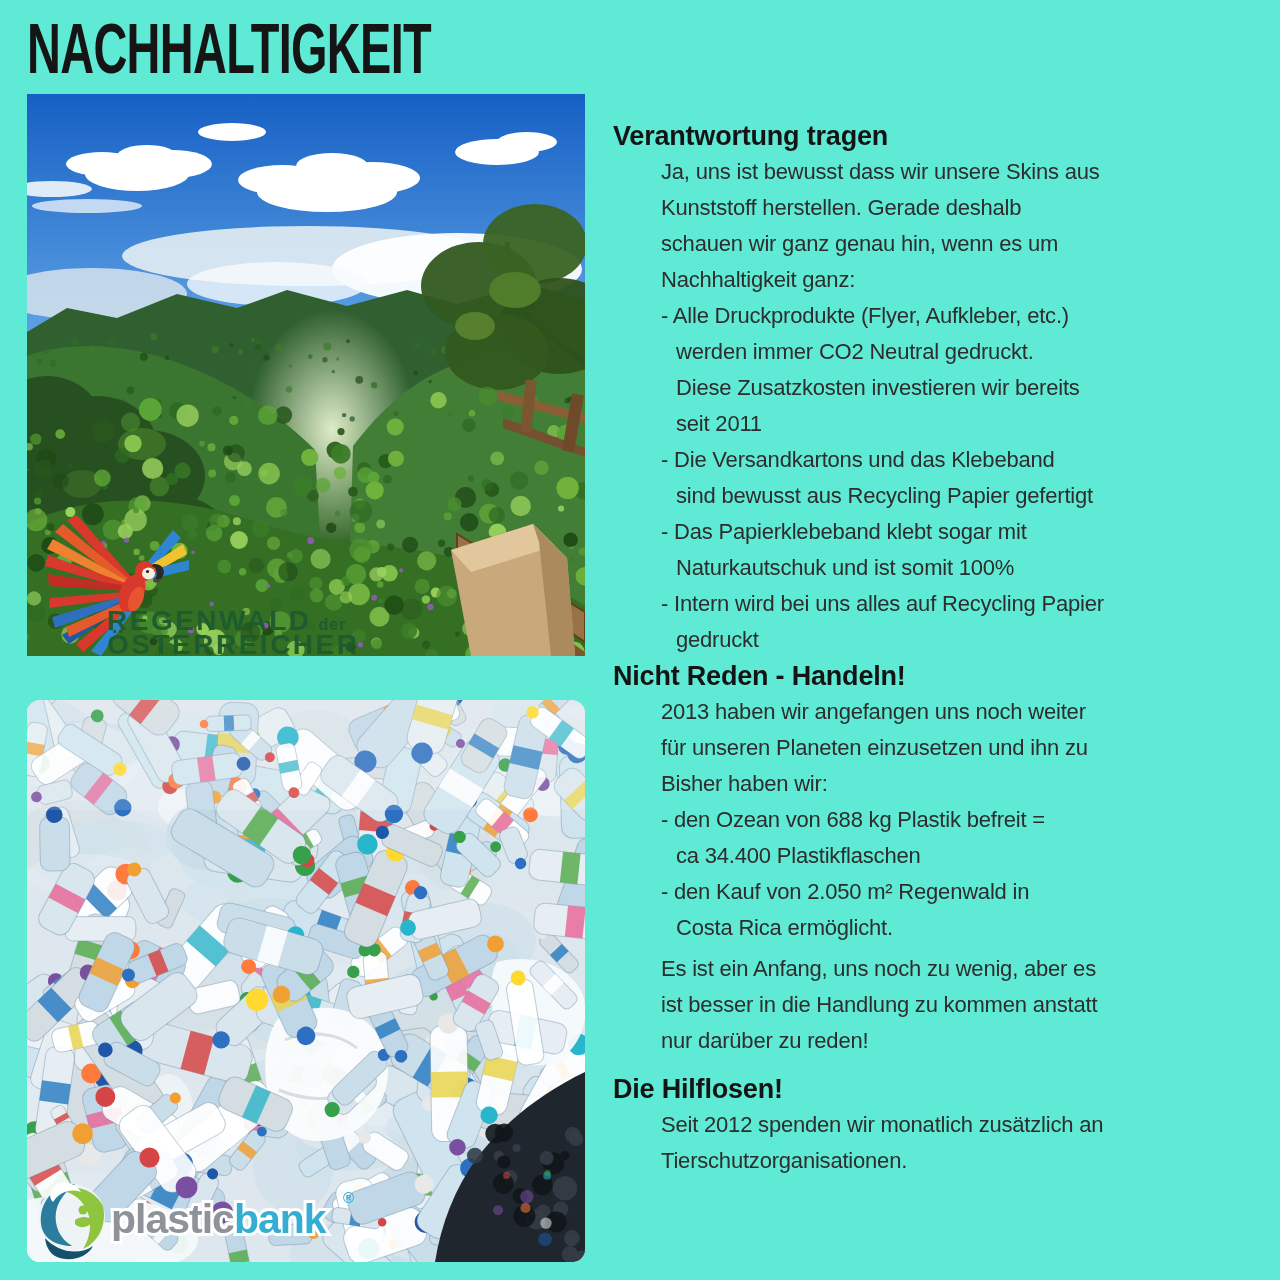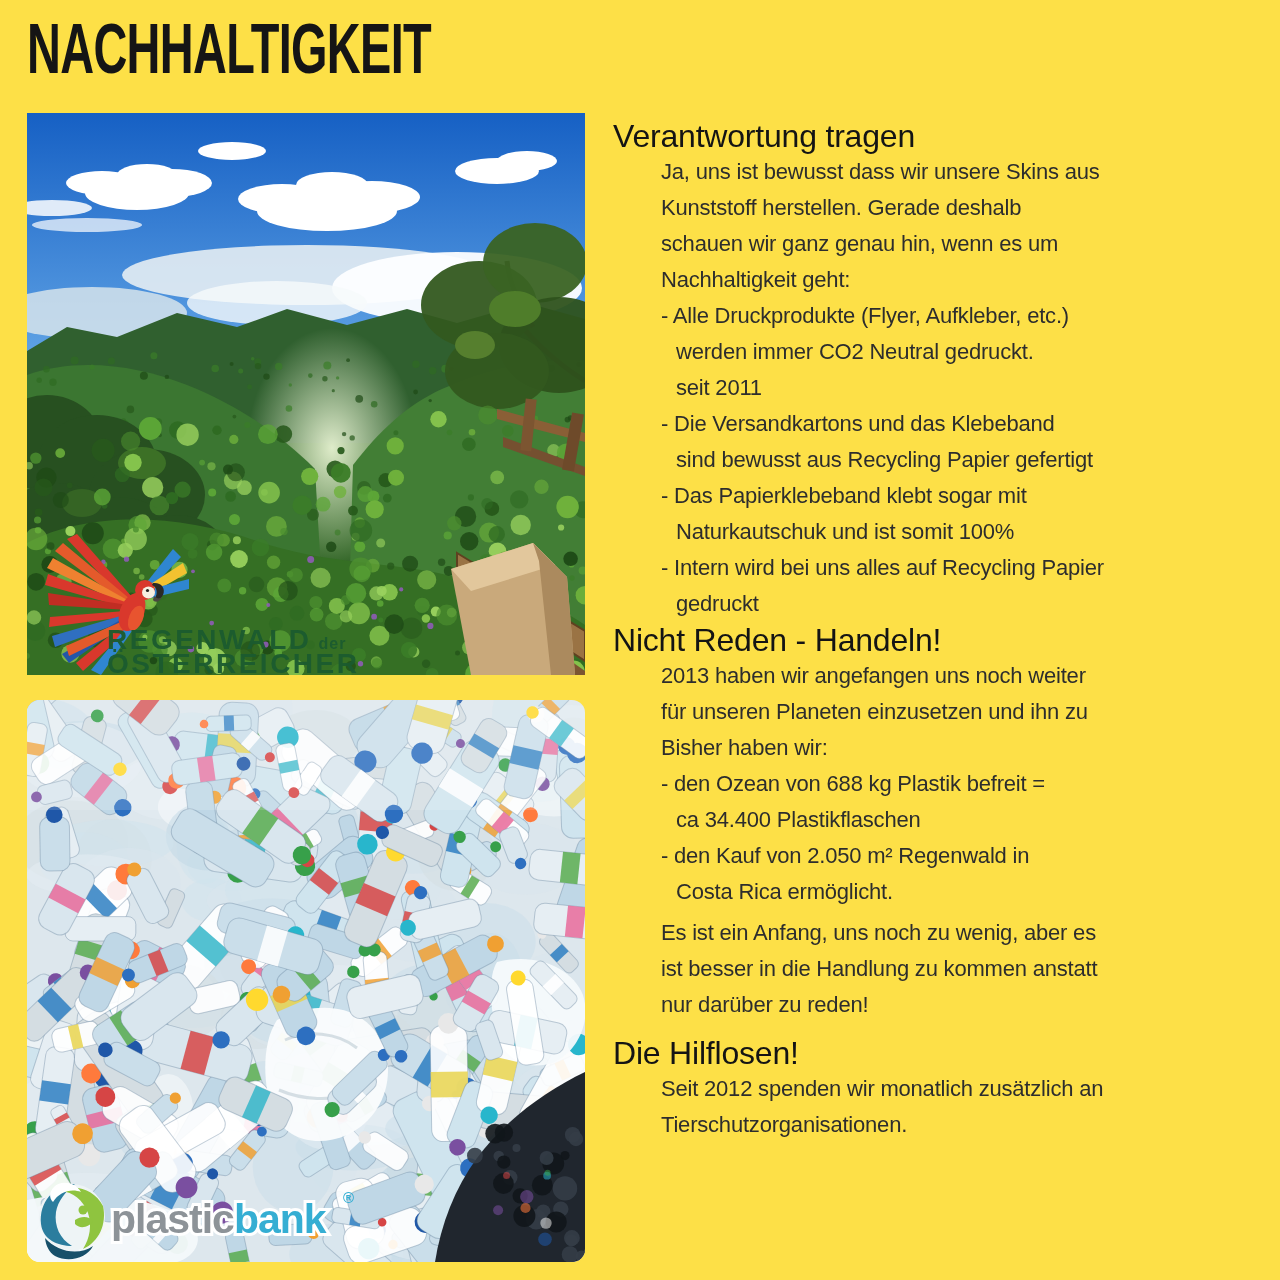--- a/index.html
+++ b/index.html
@@ -1,29 +1,29 @@
 <!DOCTYPE html>
 <html><head>
 <meta charset="utf-8">
 <style>
   html,body{margin:0;padding:0;background:#ffffff;width:1280px;height:1280px;overflow:hidden;
             font-family:"Liberation Sans",sans-serif;}
-  .page{position:absolute;inset:0;width:1280px;height:1280px;background:#fde047;}
+  .page{position:absolute;inset:0;width:1280px;height:1280px;background:#5eead4;}
 
   #title{position:absolute;left:27px;top:14px;margin:0;font-size:70px;line-height:1;
          font-weight:bold;color:#151515;letter-spacing:-1px;white-space:nowrap;
          transform:scaleX(.67);transform-origin:0 50%;}
 
   .photo{position:absolute;left:27px;width:558px;height:562px;overflow:hidden;margin:0;padding:0;}
-  #rainforest{top:113px;}
+  #rainforest{top:94px;}
   #plastic{top:700px;border-radius:13px;}
   .photo svg{display:block;}
 
   .text-col{position:absolute;left:613px;top:118px;width:666px;color:#2d2d2d;}
-  .text-col .heading{height:36px;line-height:36px;font-size:32px;font-weight:normal;
+  .text-col .heading{height:36px;line-height:36px;font-size:27px;font-weight:bold;
                      color:#141414;letter-spacing:-.2px;white-space:nowrap;}
   .text-col .line{height:36px;line-height:36px;font-size:22px;letter-spacing:-.2px;white-space:nowrap;margin-left:48px;}
   .text-col .line.indent{padding-left:15px;}
   .text-col .section:nth-child(3){margin-top:5px;}
   .text-col .section:nth-child(4){margin-top:12px;}
 </style>
 </head>
 <body>
 
 <div class="page">
@@ -1677,23 +1677,24 @@
       </g>
     </svg>
   </figure>
 
   <div class="text-col" id="text-col">
       <div class="section">
         <div class="heading">Verantwortung tragen</div>
         <div class="line">Ja, uns ist bewusst dass wir unsere Skins aus</div>
         <div class="line">Kunststoff herstellen. Gerade deshalb</div>
         <div class="line">schauen wir ganz genau hin, wenn es um</div>
-        <div class="line">Nachhaltigkeit geht:</div>
+        <div class="line">Nachhaltigkeit ganz:</div>
         <div class="line">- Alle Druckprodukte (Flyer, Aufkleber, etc.)</div>
         <div class="line indent">werden immer CO2 Neutral gedruckt.</div>
+        <div class="line indent">Diese Zusatzkosten investieren wir bereits</div>
         <div class="line indent">seit 2011</div>
         <div class="line">- Die Versandkartons und das Klebeband</div>
         <div class="line indent">sind bewusst aus Recycling Papier gefertigt</div>
         <div class="line">- Das Papierklebeband klebt sogar mit</div>
         <div class="line indent">Naturkautschuk und ist somit 100%</div>
         <div class="line">- Intern wird bei uns alles auf Recycling Papier</div>
         <div class="line indent">gedruckt</div>
       </div>
       <div class="section">
         <div class="heading">Nicht Reden - Handeln!</div>

